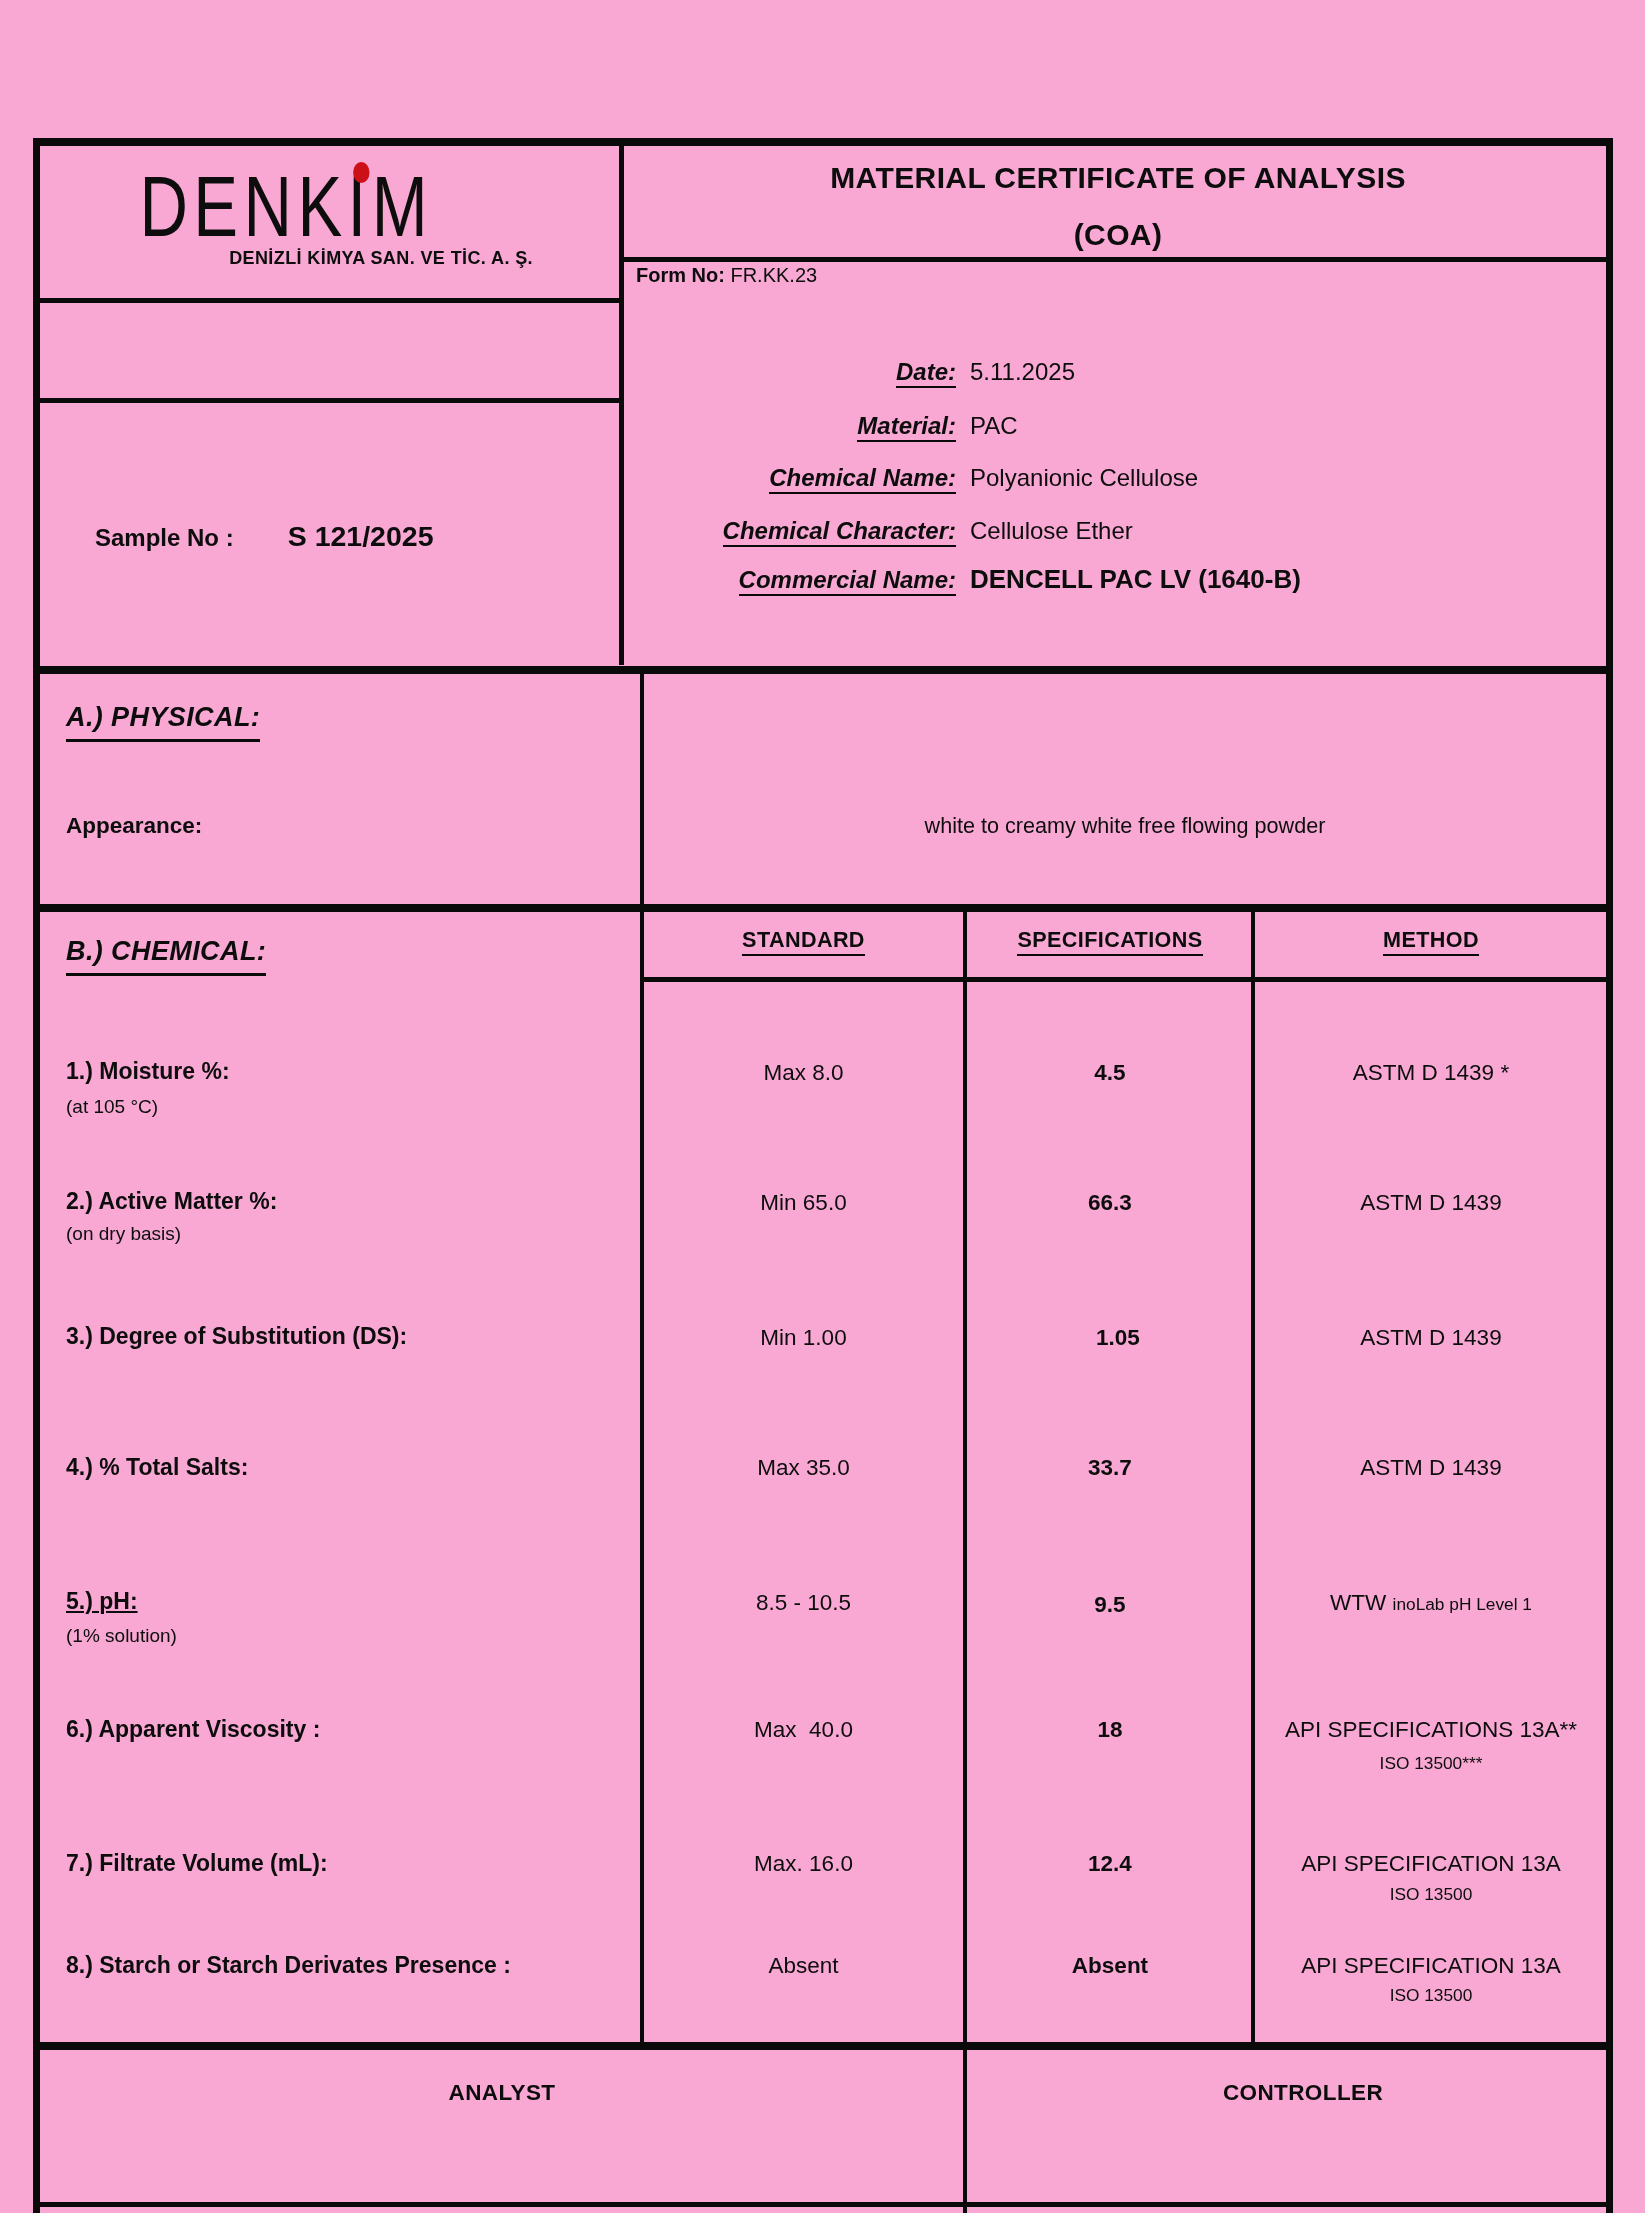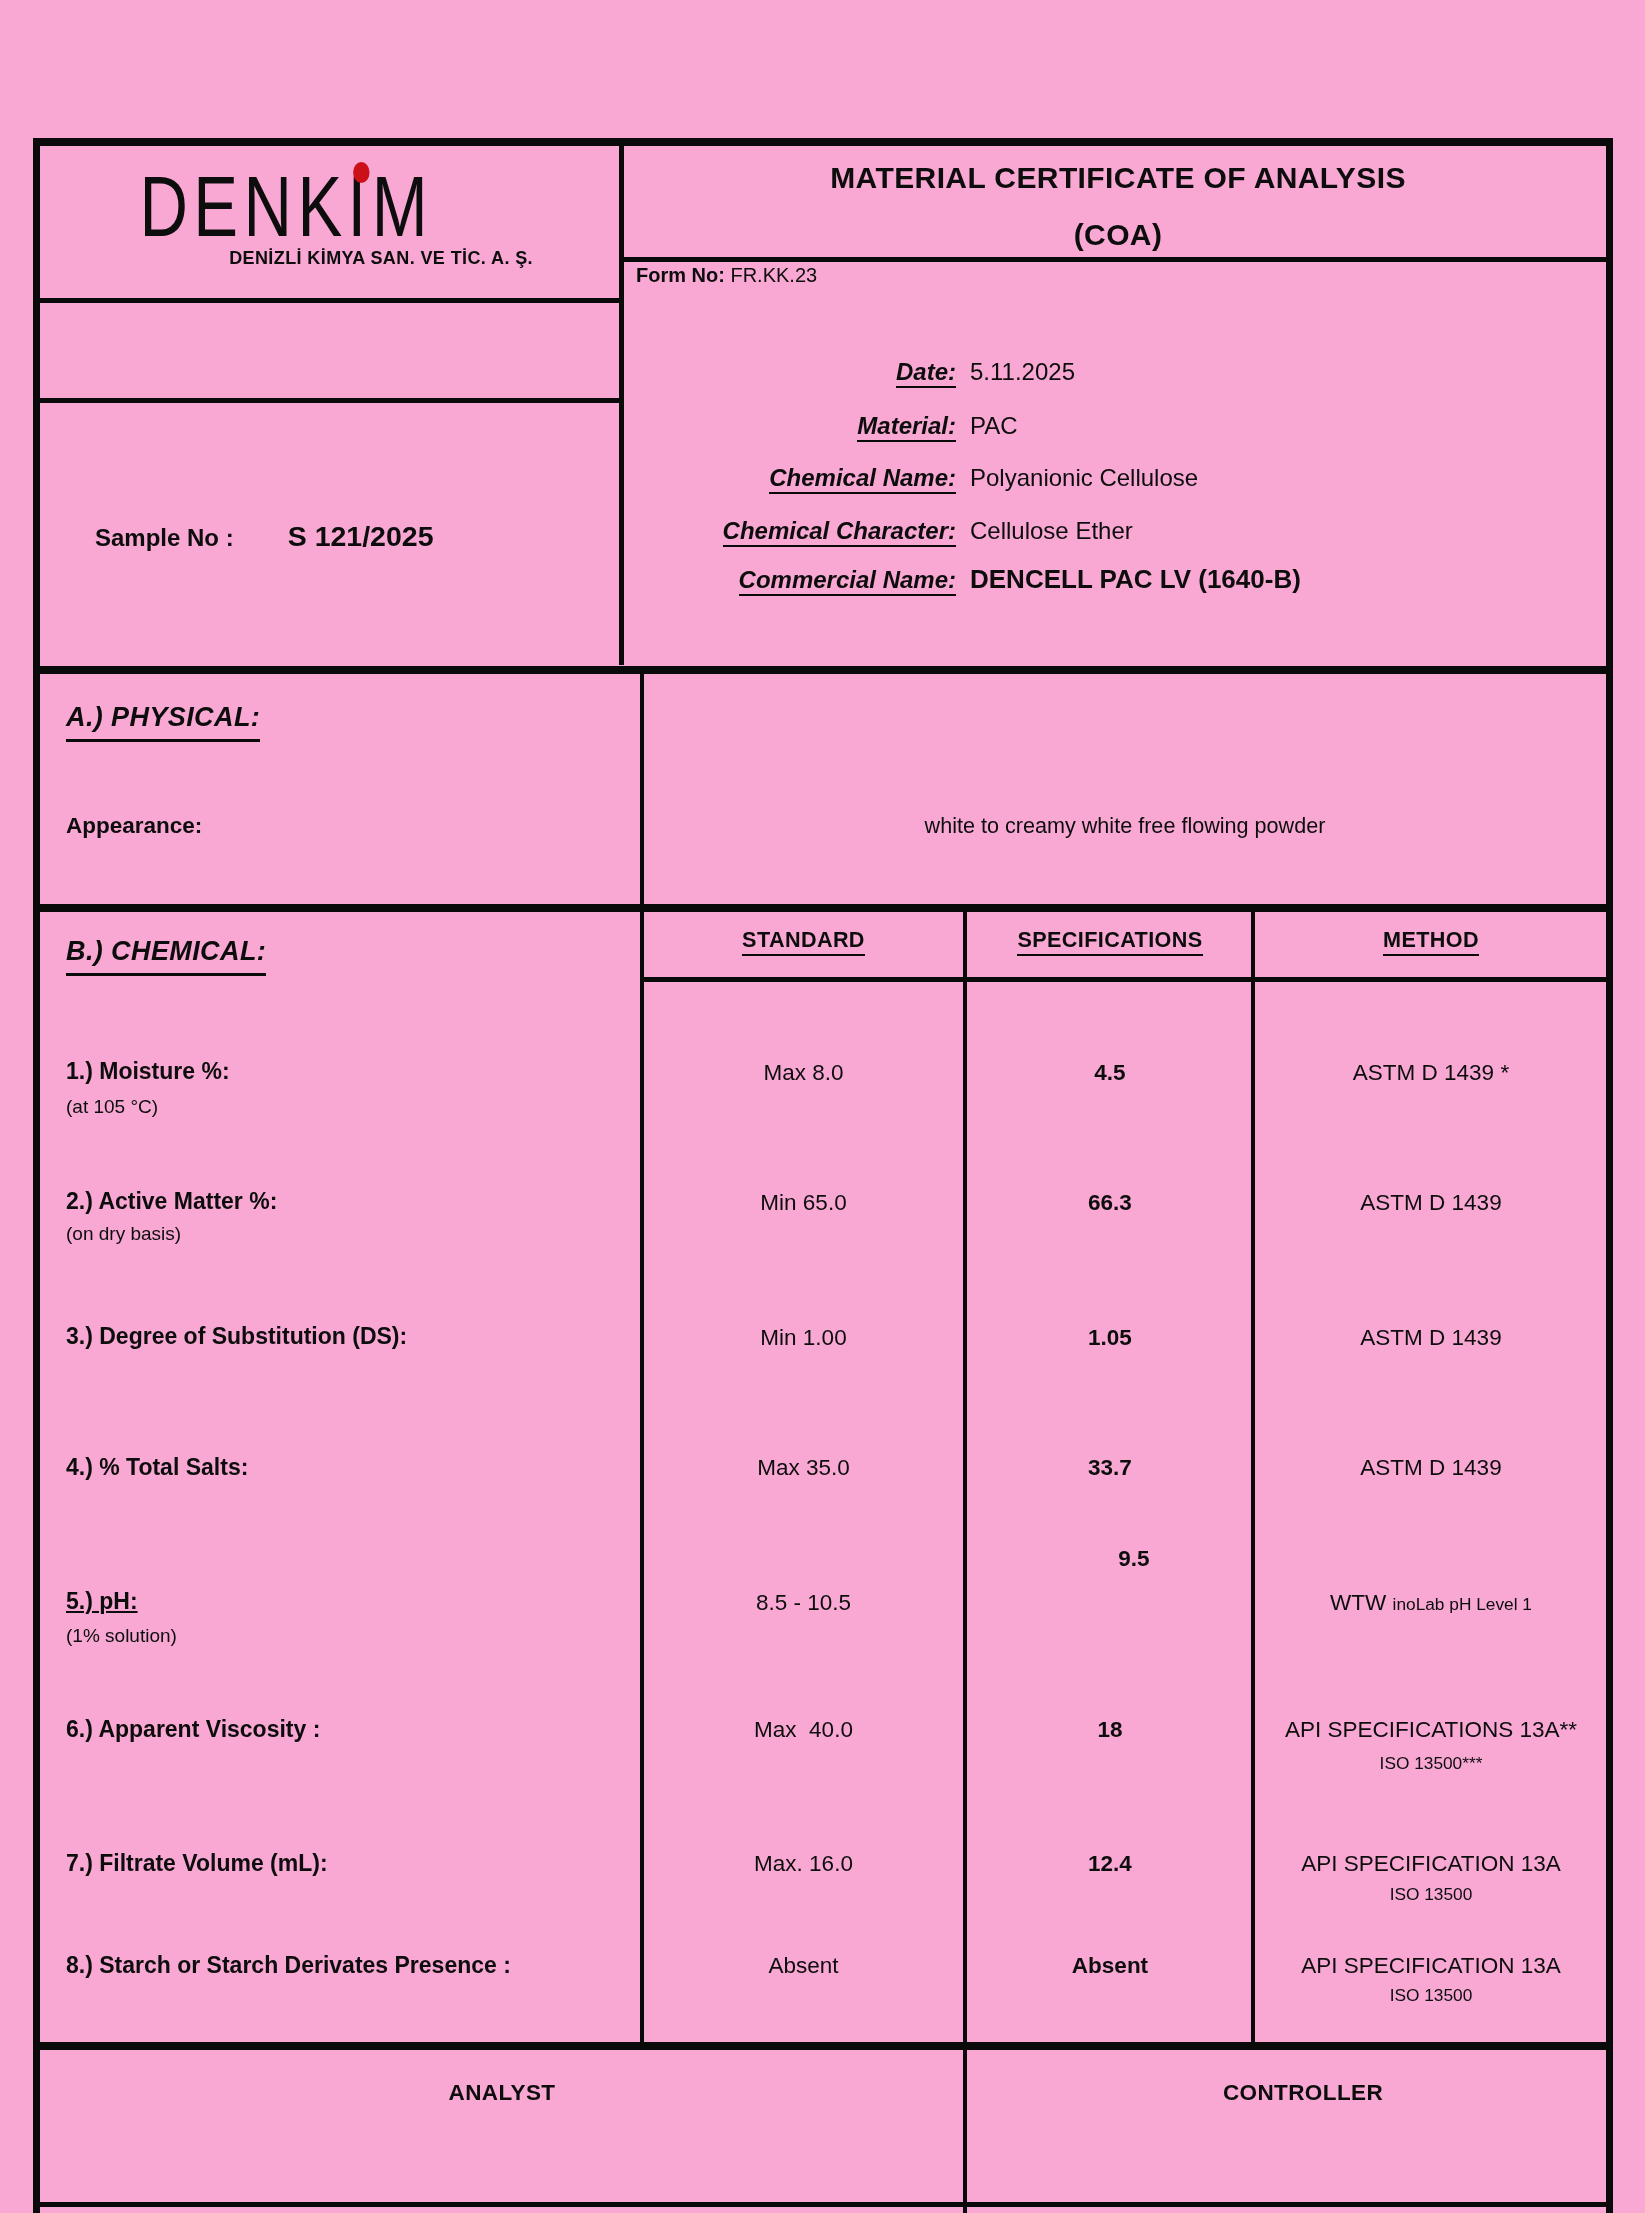--- a/index.html
+++ b/index.html
@@ -126,32 +126,32 @@
   <div class="abs ctr mth" style="left:1256px;width:350px;top:1060px;">ASTM D 1439 *</div>
 
   <div class="abs lbl" style="left:66px;top:1188px;">2.) Active Matter %:</div>
   <div class="abs sub" style="left:66px;top:1223px;">(on dry basis)</div>
   <div class="abs ctr std" style="left:644px;width:319px;top:1190px;">Min 65.0</div>
   <div class="abs ctr spec" style="left:968px;width:284px;top:1190px;">66.3</div>
   <div class="abs ctr mth" style="left:1256px;width:350px;top:1190px;">ASTM D 1439</div>
 
   <div class="abs lbl" style="left:66px;top:1323px;">3.) Degree of Substitution (DS):</div>
   <div class="abs ctr std" style="left:644px;width:319px;top:1325px;">Min 1.00</div>
-  <div class="abs ctr spec" style="left:968px;width:284px;top:1325px;">1.05</div>
+  <div class="abs ctr spec" style="left:968px;width:284px;top:1325px;padding-left:8px;">1.05</div>
   <div class="abs ctr mth" style="left:1256px;width:350px;top:1325px;">ASTM D 1439</div>
 
   <div class="abs lbl" style="left:66px;top:1454px;">4.) % Total Salts:</div>
   <div class="abs ctr std" style="left:644px;width:319px;top:1455px;">Max 35.0</div>
   <div class="abs ctr spec" style="left:968px;width:284px;top:1455px;">33.7</div>
   <div class="abs ctr mth" style="left:1256px;width:350px;top:1455px;">ASTM D 1439</div>
 
   <div class="abs lbl" style="left:66px;top:1588px;text-decoration:underline;">5.) pH:</div>
   <div class="abs sub" style="left:66px;top:1625px;">(1% solution)</div>
   <div class="abs ctr std" style="left:644px;width:319px;top:1590px;">8.5 - 10.5</div>
-  <div class="abs ctr spec" style="left:968px;width:284px;top:1546px;padding-left:24px;">9.5</div>
+  <div class="abs ctr spec" style="left:968px;width:284px;top:1592px;">9.5</div>
   <div class="abs ctr mth" style="left:1256px;width:350px;top:1590px;">
     <span>WTW</span> <span class="mth2">inoLab pH Level 1</span>
   </div>
 
   <div class="abs lbl" style="left:66px;top:1716px;">6.) Apparent Viscosity :</div>
   <div class="abs ctr std" style="left:644px;width:319px;top:1717px;">Max  40.0</div>
   <div class="abs ctr spec" style="left:968px;width:284px;top:1717px;">18</div>
   <div class="abs ctr mth" style="left:1256px;width:350px;top:1717px;">API SPECIFICATIONS 13A**</div>
   <div class="abs ctr mth2" style="left:1256px;width:350px;top:1754px;">ISO 13500***</div>
 

